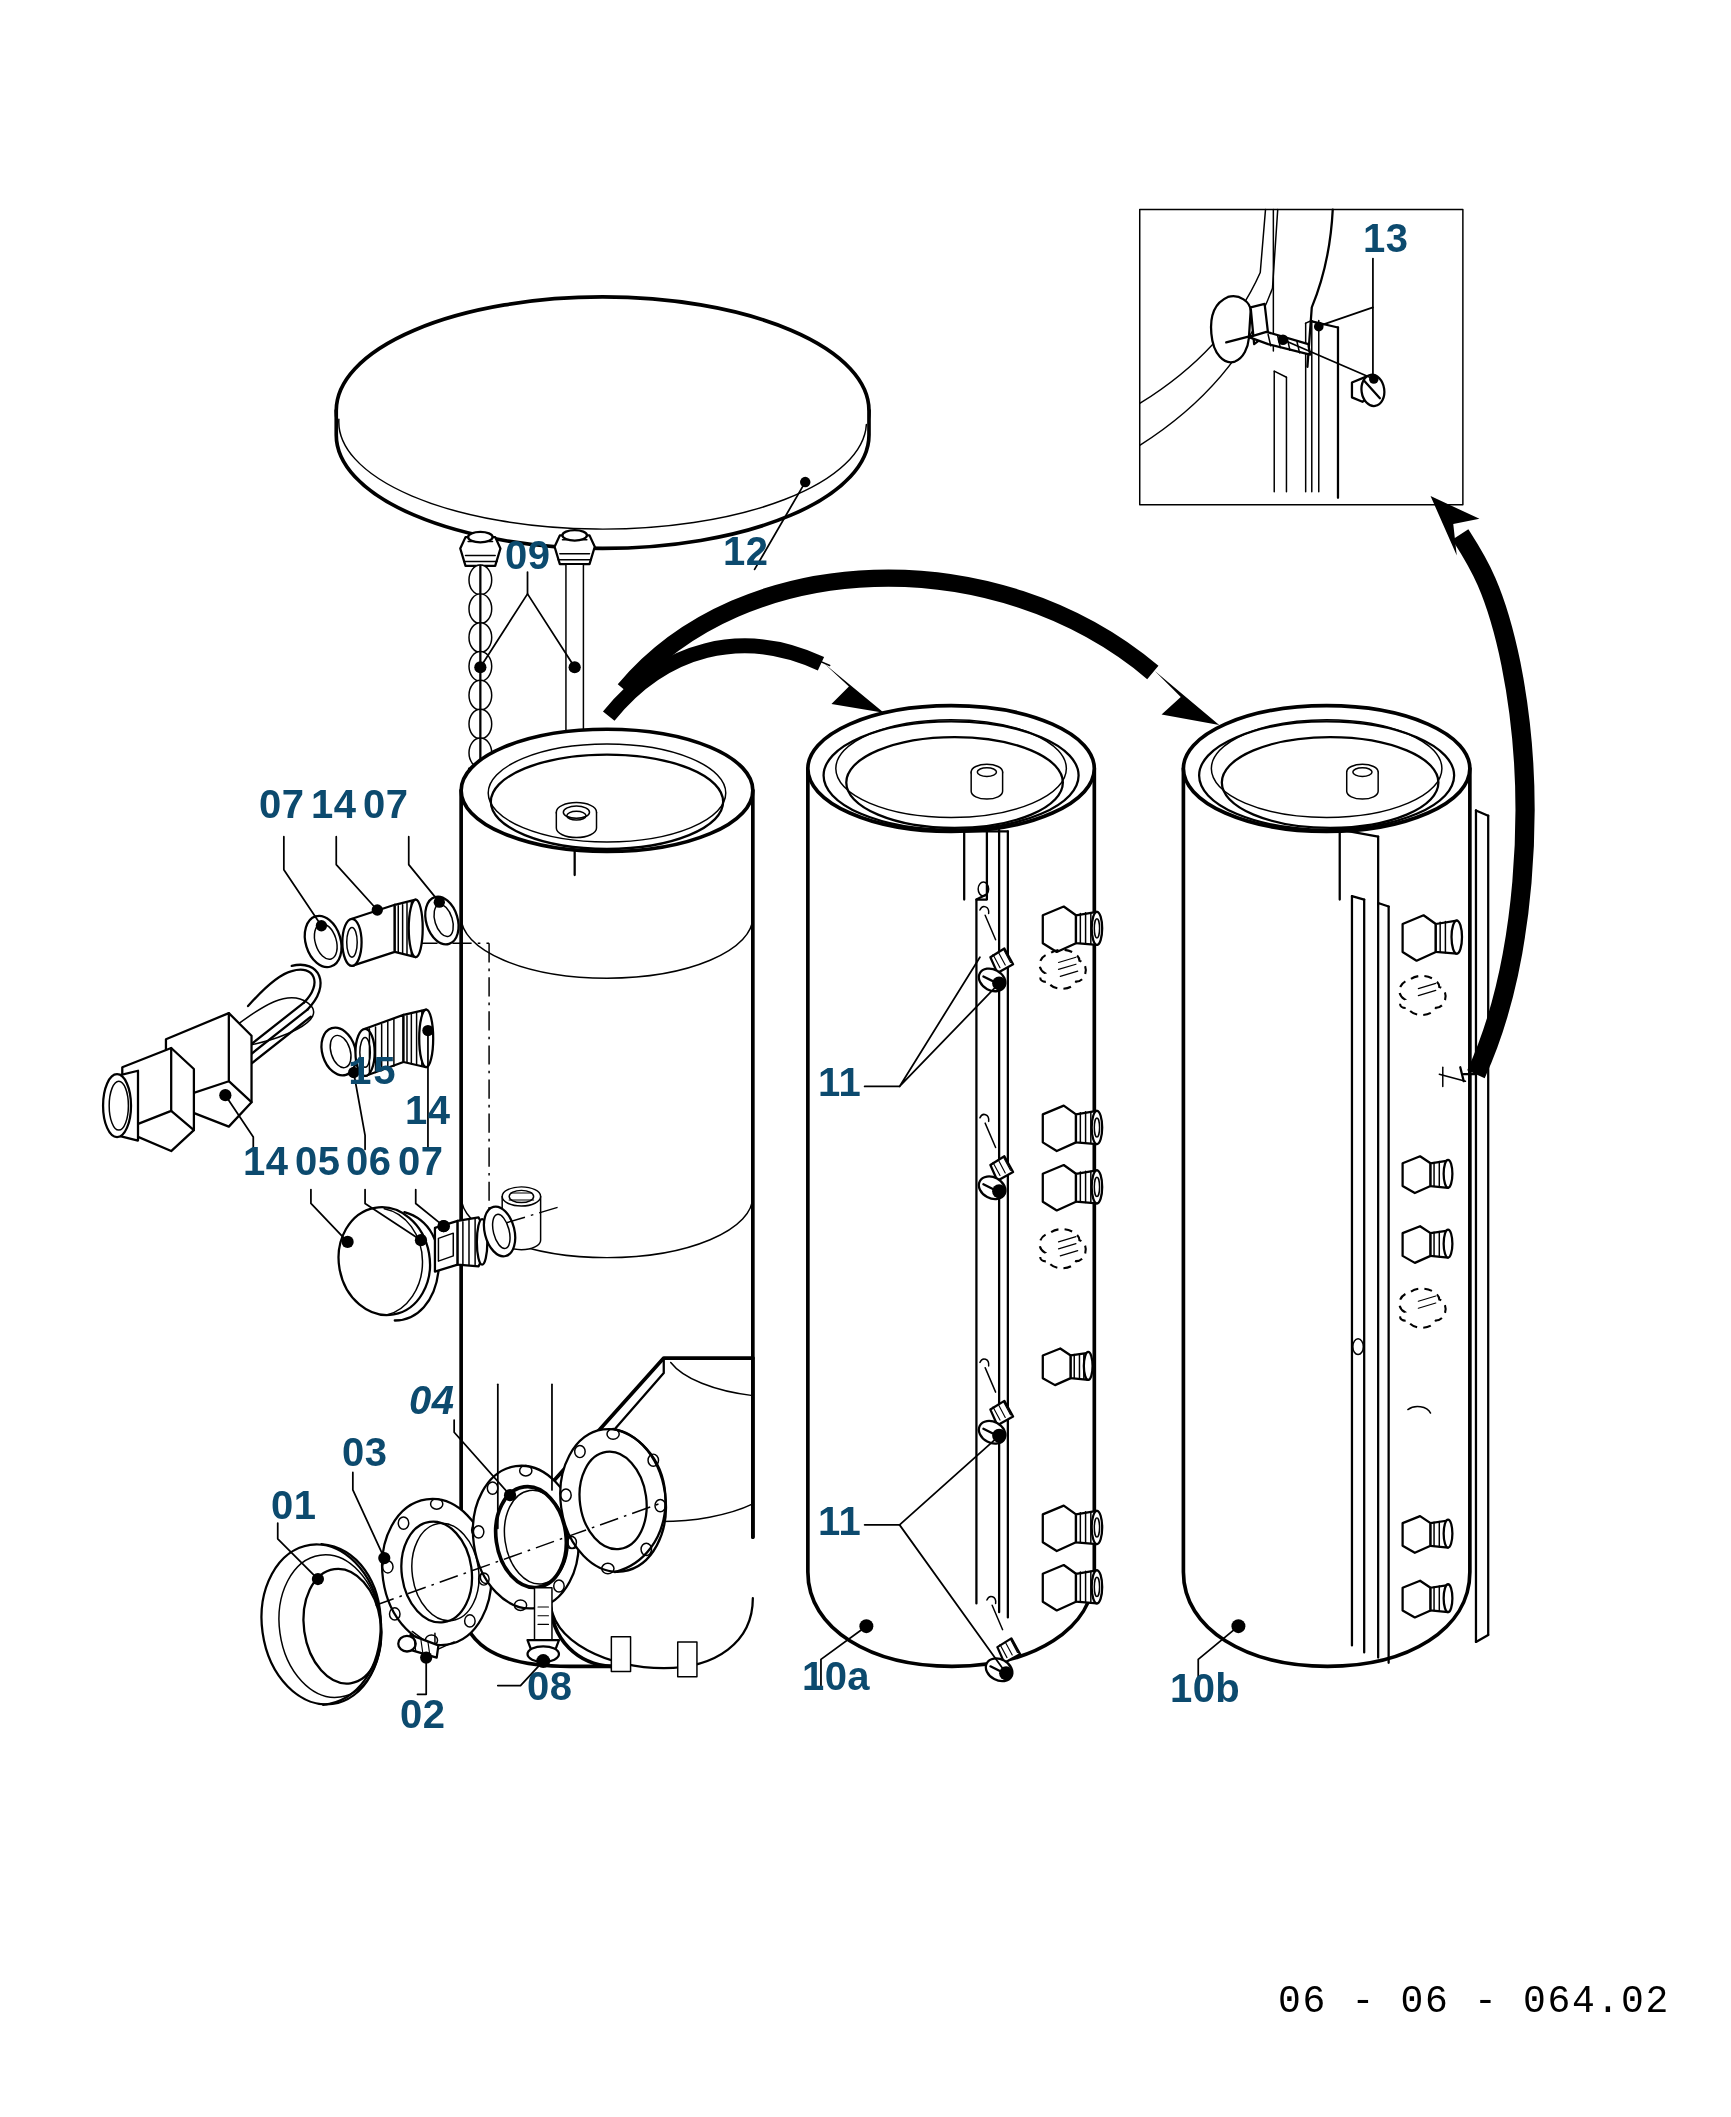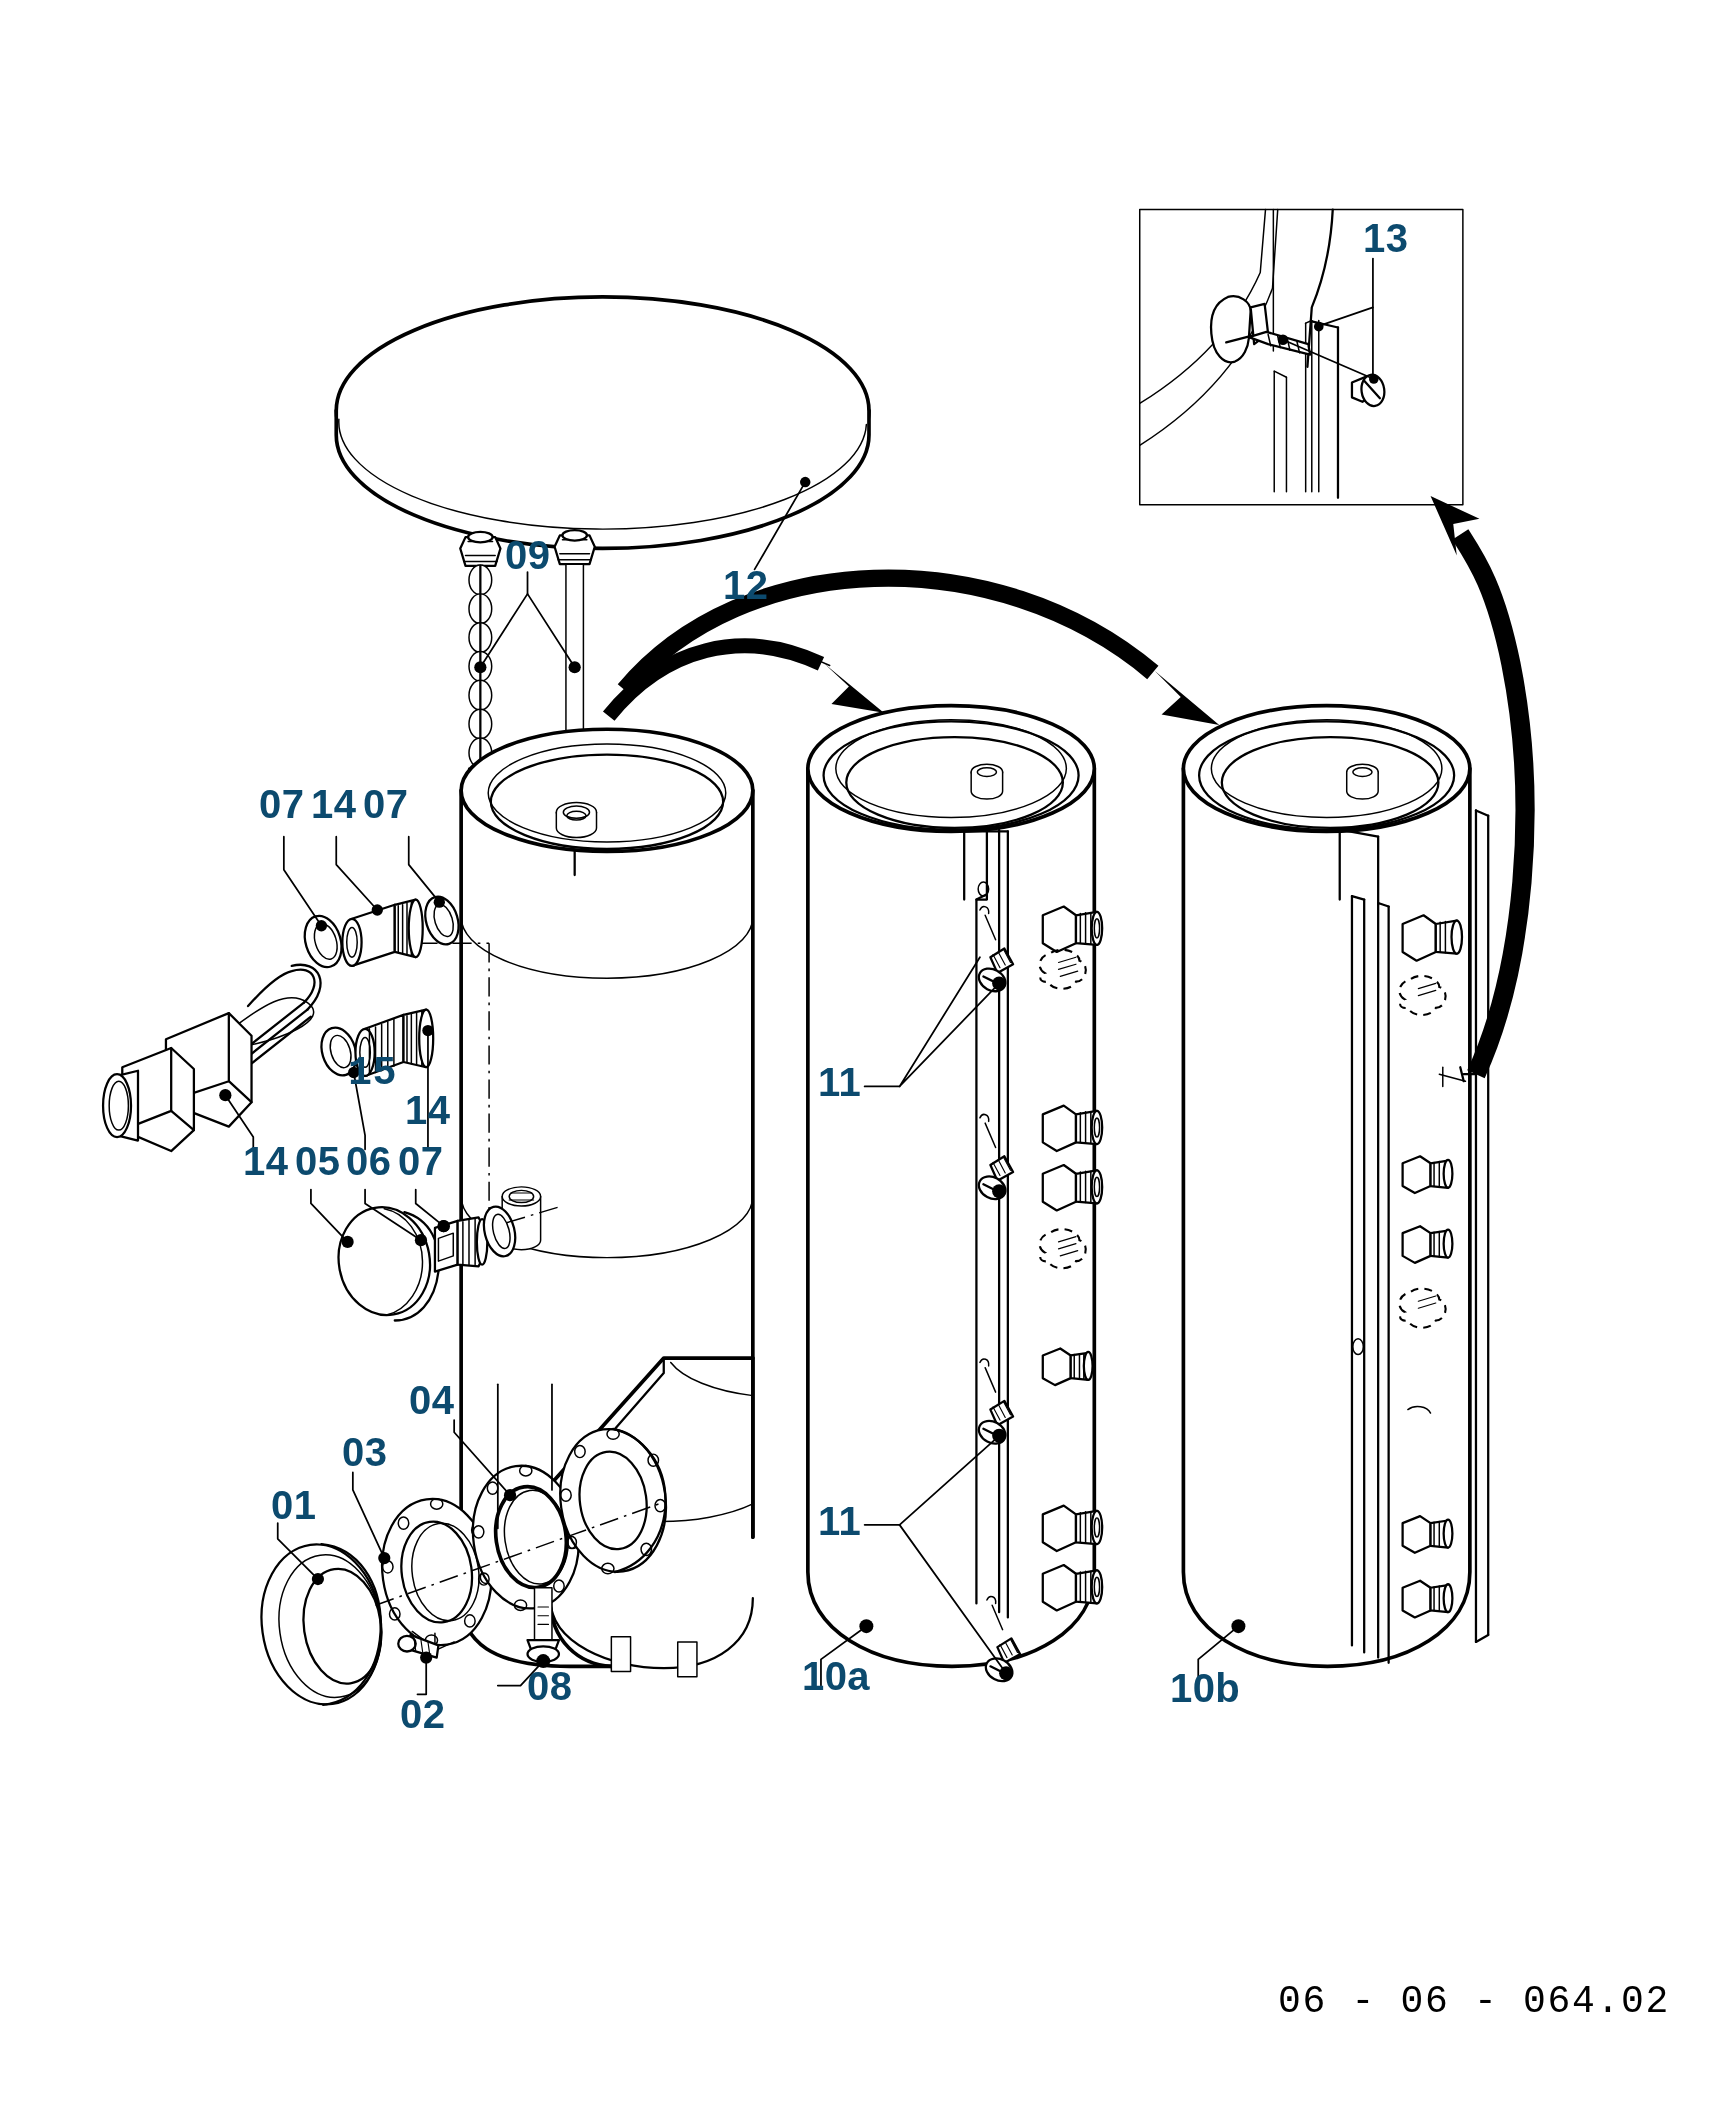--- a/index.html
+++ b/index.html
@@ -598,28 +598,28 @@
 <div class="lbl" style="left:363px;  top:784px;">07</div>
 
 <div class="lbl" style="left:348px;  top:1054px;font-family:Liberation Mono, monospace;">15</div>
 <div class="lbl" style="left:405px;  top:1090px;">14</div>
 
 <div class="lbl" style="left:243px;  top:1141px;">14</div>
 <div class="lbl" style="left:295px;  top:1141px;">05</div>
 <div class="lbl" style="left:346px;  top:1141px;">06</div>
 <div class="lbl" style="left:398px;  top:1141px;">07</div>
 
-<div class="lbl" style="left:409px;  top:1380px;">04</div>
+<div class="lbl" style="left:409px;  top:1380px;font-style:italic;">04</div>
 <div class="lbl" style="left:342px;  top:1432px;">03</div>
 <div class="lbl" style="left:271px;  top:1485px;">01</div>
 <div class="lbl" style="left:400px;  top:1694px;">02</div>
 <div class="lbl" style="left:479px;  top:1666px;margin-left:48px;">08</div>
 
 <div class="lbl" style="left:505px;  top:535px;">09</div>
-<div class="lbl" style="left:723px;  top:531px;margin-top:34px;">12</div>
+<div class="lbl" style="left:723px;  top:531px;">12</div>
 
 <div class="lbl" style="left:818px;  top:1062px;">11</div>
 <div class="lbl" style="left:818px;  top:1501px;">11</div>
 
 <div class="lbl" style="left:802px;  top:1656px;">10a</div>
 <div class="lbl" style="left:1170px; top:1656px;margin-top:12px;">10b</div>
 
 <div class="lbl" style="left:1363px; top:218px;">13</div>
 
 <div id="docref">06 - 06 - 064.02</div>

